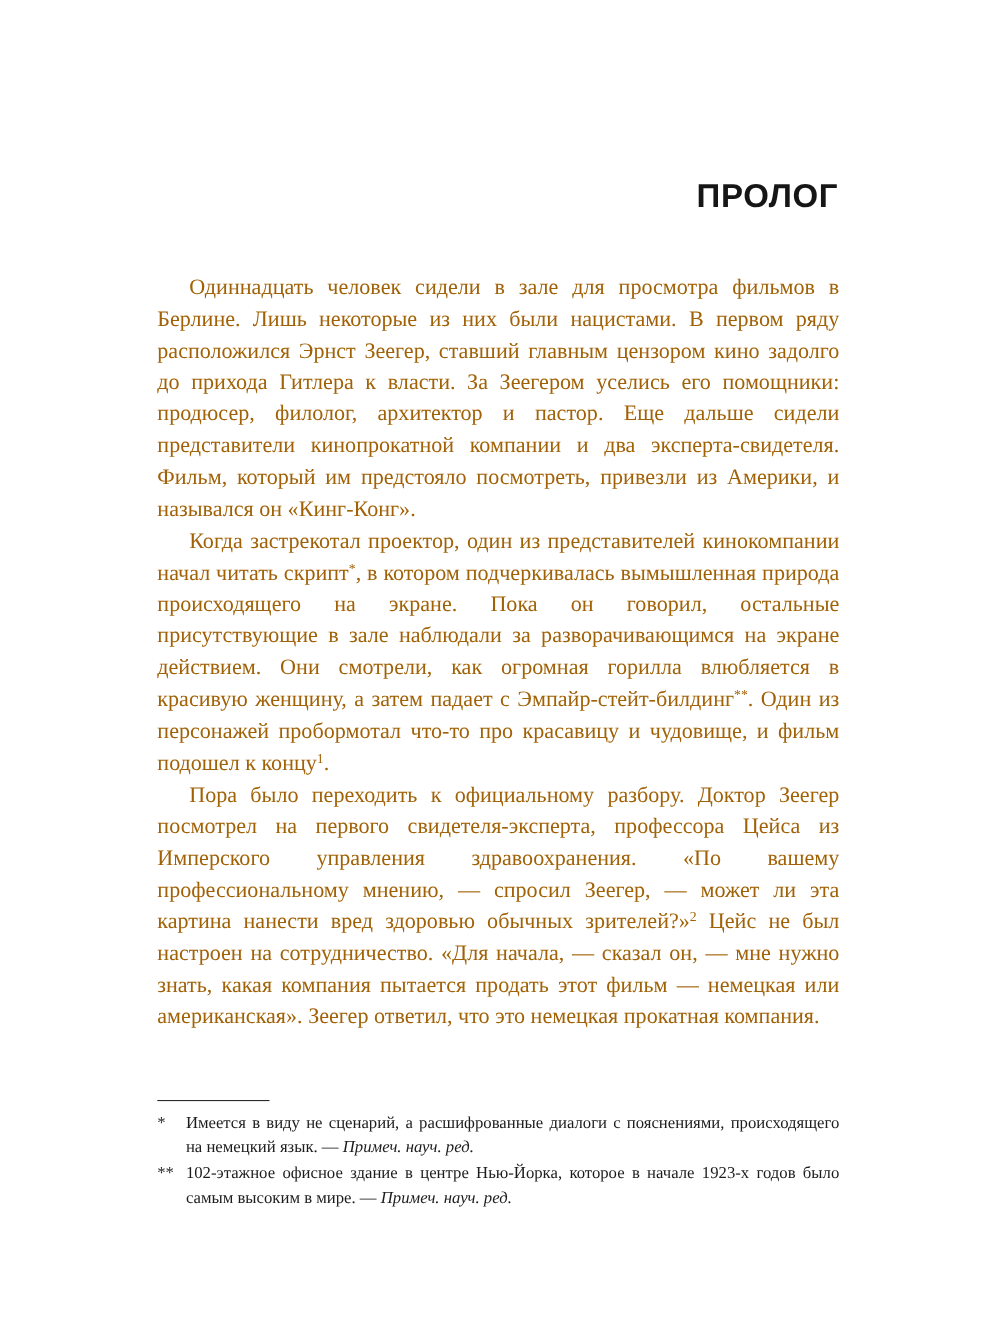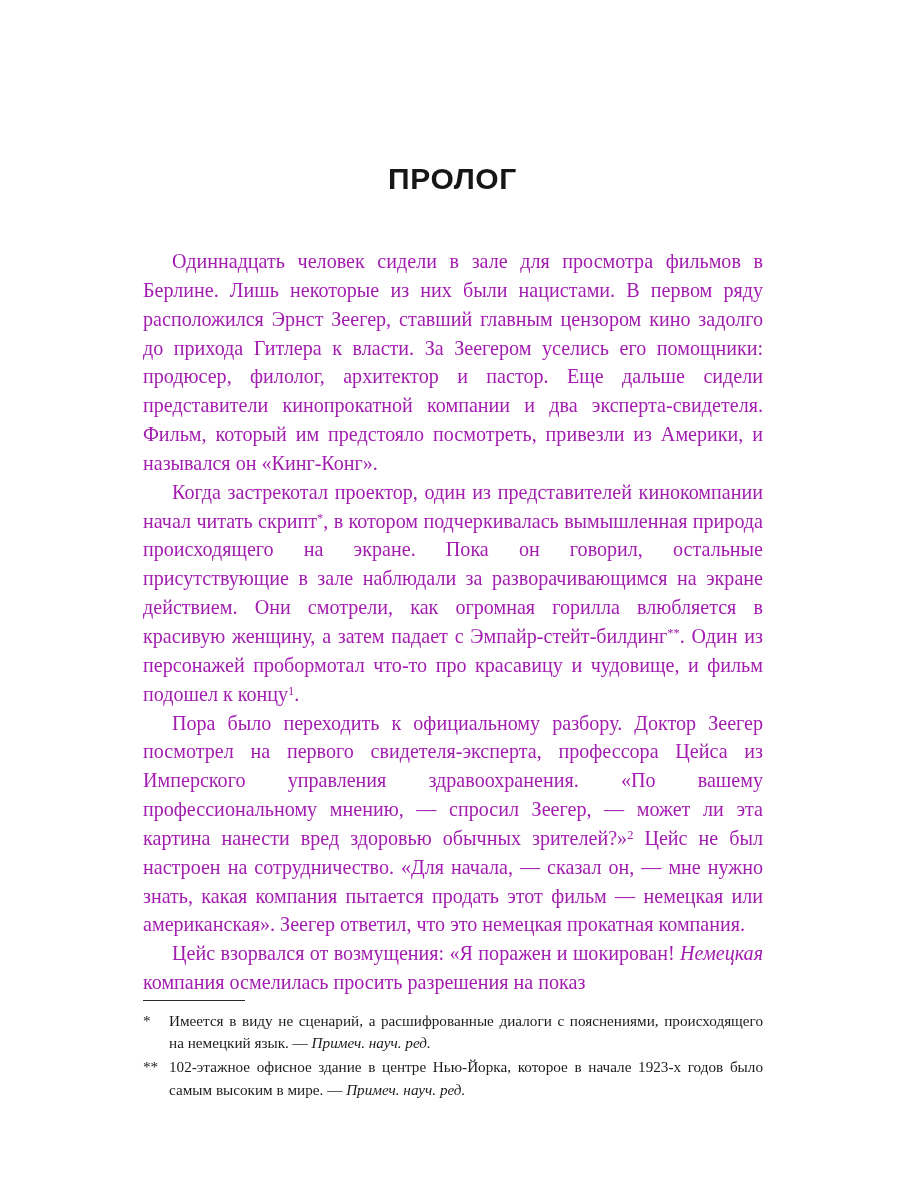--- a/index.html
+++ b/index.html
@@ -26,40 +26,40 @@
     height: 1200px;
     background: #ffffff;
   }
 
   
   .chapter-title {
     position: absolute;
     left: 143px;
     top: 142px;
     width: 619px;
-    text-align: center;
+    text-align: right;
     font-family: "Liberation Sans", "DejaVu Sans", sans-serif;
     font-weight: 700;
     font-size: 30px;
     letter-spacing: 0.6px;
     color: #161616;
     line-height: 1.1;
   }
 
   
   .body-block {
     position: absolute;
     left: 143px;
     top: 247px;
     width: 620px;
     font-size: 20.1px;
     line-height: 28.85px;
     text-align: justify;
     text-justify: inter-word;
-    color: #a21caf;
+    color: #a16207;
     hyphens: manual;
   }
 
   .body-block p {
     margin: 0;
     text-indent: 29px;
     text-align: justify;
   }
 
   .body-block p:last-child {
@@ -130,23 +130,20 @@
     </p>
 
     <p>
       <span>Когда застрекотал проектор, один из представителей кинокомпании начал читать скрипт</span><sup class="fnref">*</sup><span>, в котором подчеркивалась вымышленная природа происходящего на экране. Пока он говорил, остальные присутствующие в зале наблюдали за разворачивающимся на экране действием. Они смотрели, как огромная горилла влюбляется в красивую женщину, а затем падает с Эмпайр-стейт-билдинг</span><sup class="fnref">**</sup><span>. Один из персонажей пробормотал что-то про красавицу и чудовище, и фильм подошел к концу</span><sup class="fnref">1</sup><span>.</span>
     </p>
 
     <p>
       <span>Пора было переходить к официальному разбору. Доктор Зеегер посмотрел на первого свидетеля-эксперта, профессора Цейса из Имперского управления здравоохранения. «По вашему профессиональному мнению, — спросил Зеегер, — может ли эта картина нанести вред здоровью обычных зрителей?»</span><sup class="fnref">2</sup><span> Цейс не был настроен на сотрудничество. «Для начала, — сказал он, — мне нужно знать, какая компания пытается продать этот фильм — немецкая или американская». Зеегер ответил, что это немецкая прокатная компания.</span>
     </p>
 
-    <p>
-      <span>Цейс взорвался от возмущения: «Я поражен и шокирован! </span><i>Немецкая</i><span> компания осмелилась просить разрешения на показ</span>
-    </p>
 
   </div>
 
   <div class="footnotes">
 
     <div class="footnote-rule"></div>
 
     <div class="footnote">
       <span class="marker">*</span><span>Имеется в виду не сценарий, а расшифрованные диалоги с пояснениями, происходящего на немецкий язык. — </span><i>Примеч. науч. ред.</i>
     </div>

